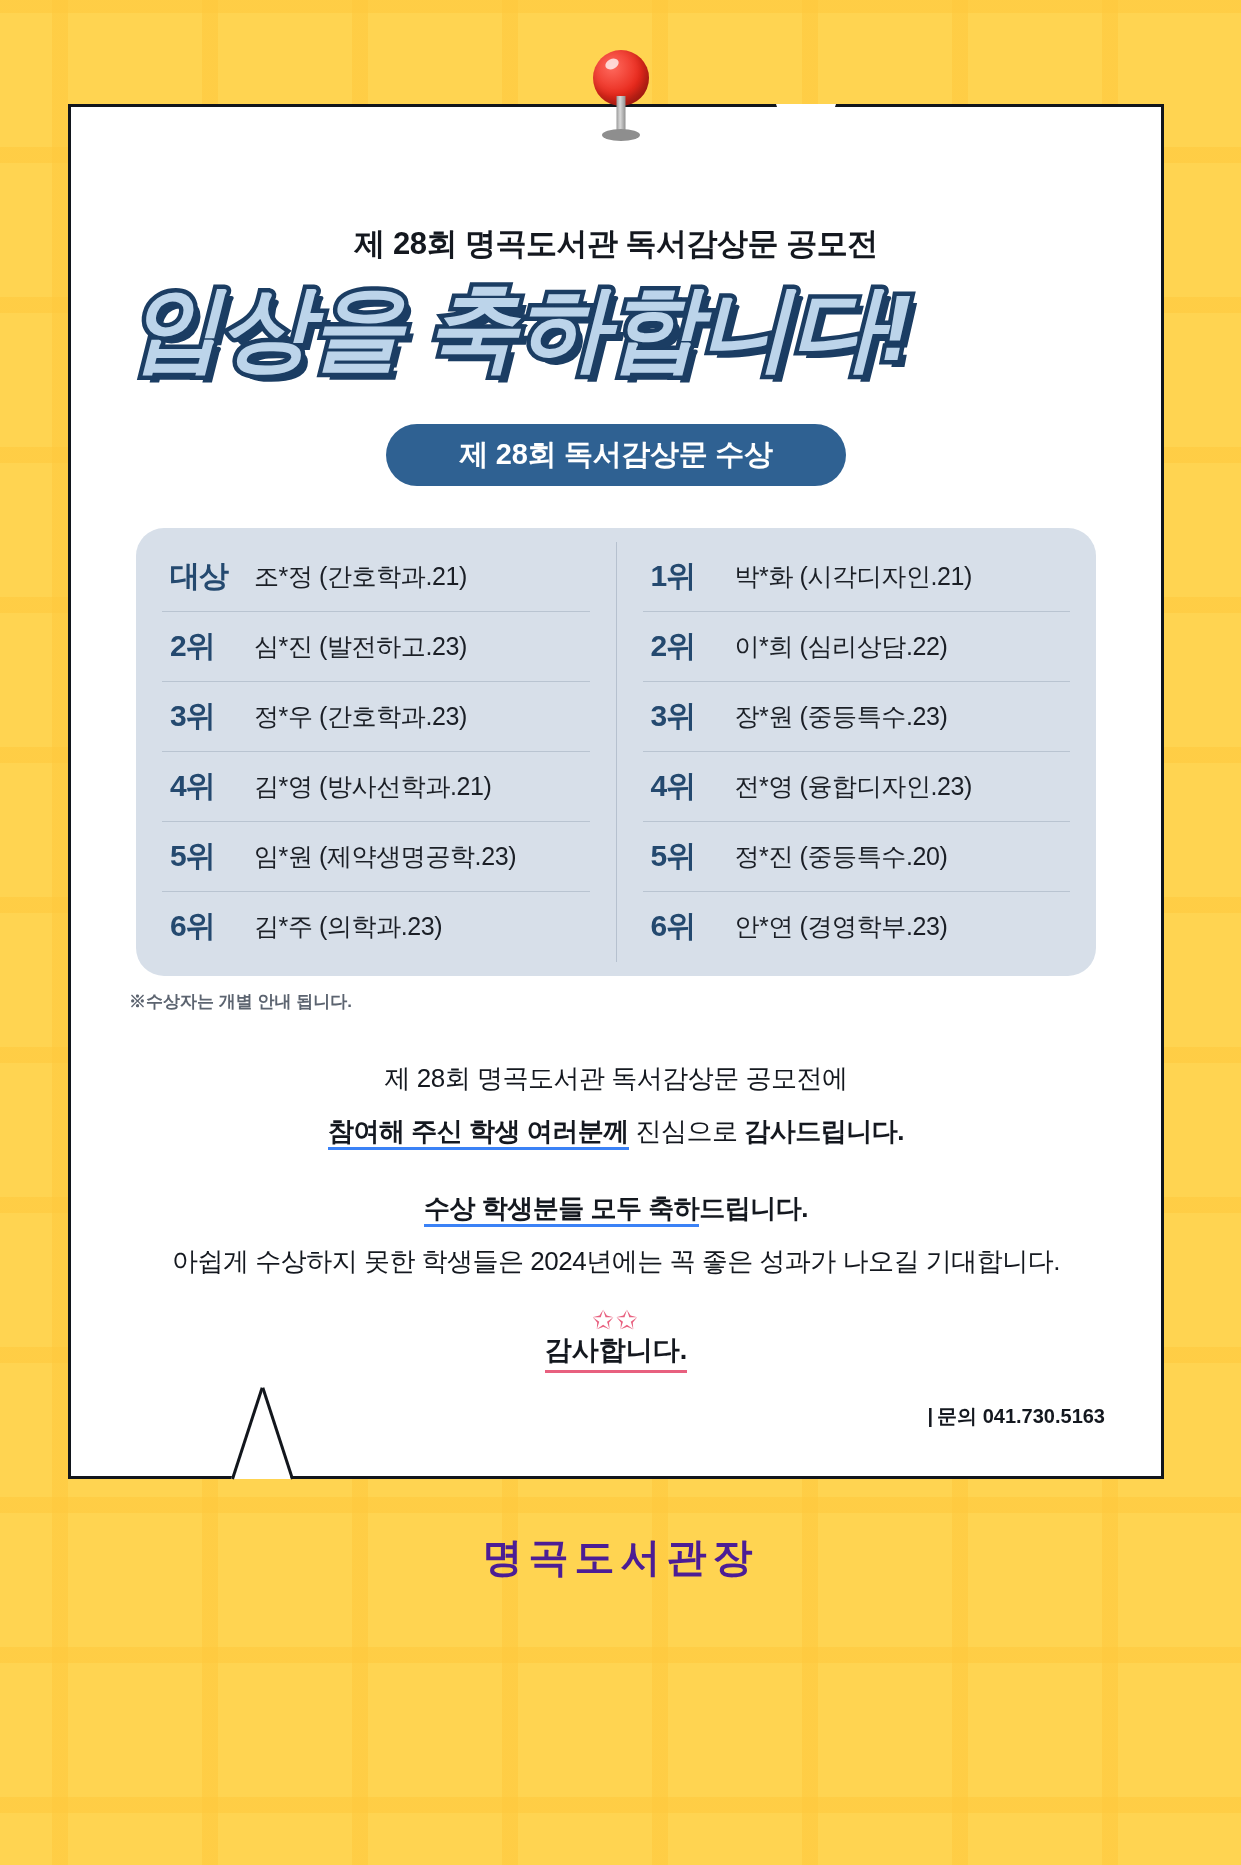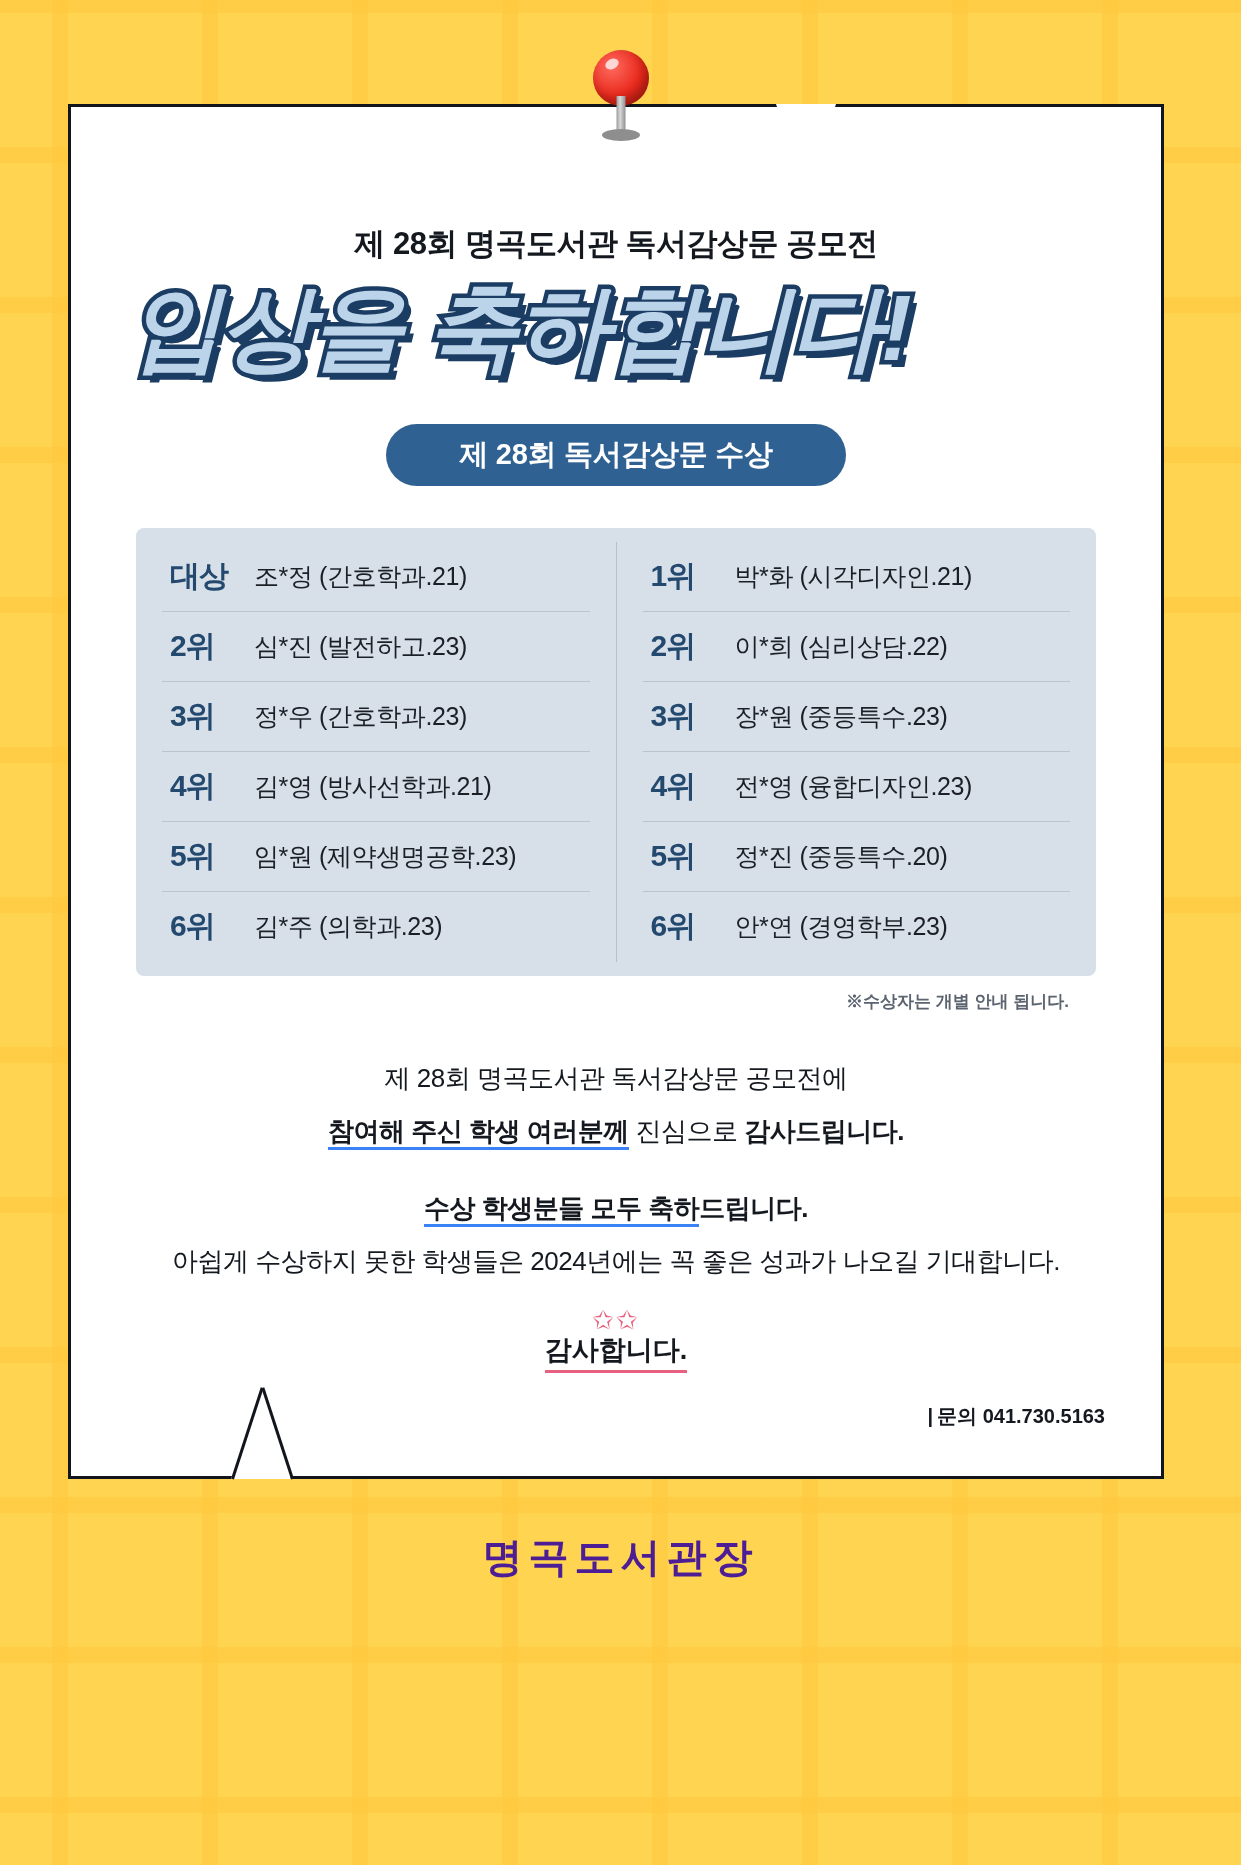--- a/index.html
+++ b/index.html
@@ -163,21 +163,21 @@
     align-items: center;
     justify-content: center;
     letter-spacing: -0.3px;
   }
 
   
   .card {
     margin: 42px auto 0;
     width: 960px;
     background: #d7dfe9;
-    border-radius: 8px;
+    border-radius: 28px;
     padding: 14px 0 14px;
     display: flex;
   }
   .col {
     flex: 1;
     padding: 0 26px;
   }
   .col.left { border-right: 1px solid #b6c1cf; }
   .row {
     display: flex;
@@ -195,21 +195,21 @@
     color: #24496f;
     letter-spacing: -1px;
   }
   .name {
     font-size: 25px;
     color: #1b1f26;
     letter-spacing: -0.4px;
   }
 
   .note {
-    text-align: right;
+    text-align: left;
     margin: 14px 34px 0 0;
     font-size: 17px;
     color: #5c6470;
     font-weight: 700;
   }
 
   
   .msg { margin-top: 46px; text-align: center; color: #14181f; }
   .msg p { margin: 0 0 14px; font-size: 26px; letter-spacing: -0.5px; line-height: 1.5; }
   .msg .b { font-weight: 700; }

